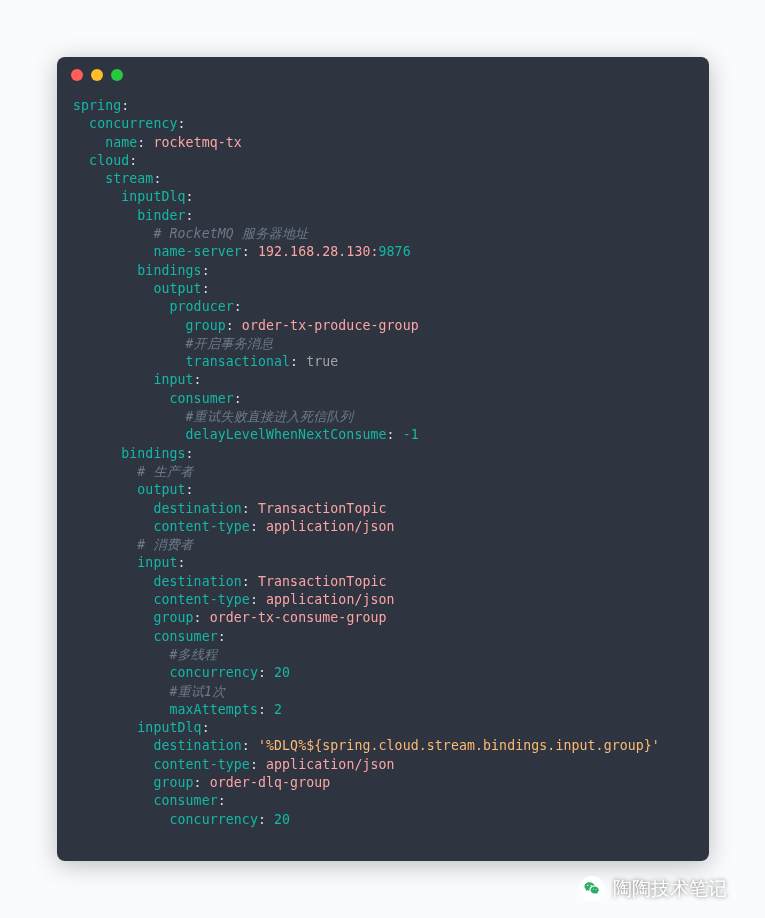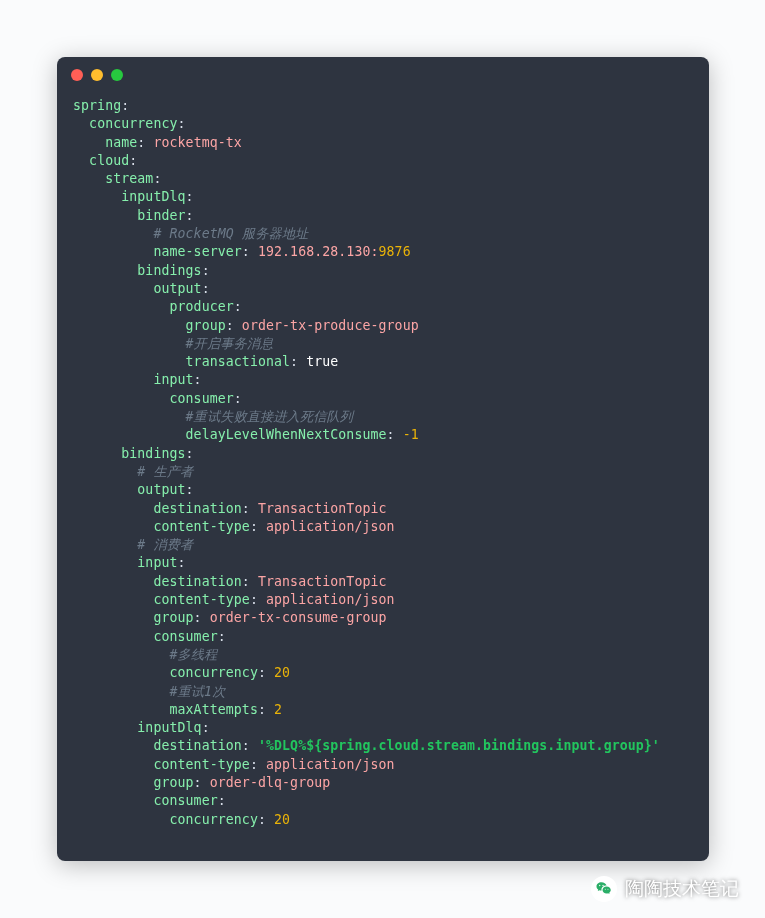--- a/index.html
+++ b/index.html
@@ -39,30 +39,30 @@
   .dot.yellow { background: #ffbd2e; }
   .dot.green { background: #27c93f; }
   .code {
     padding: 4px 16px 20px 16px;
     font-size: 13.2px;
     line-height: 18.3px;
     white-space: pre;
     color: #d8dee9;
     letter-spacing: 0.1px;
   }
-  .key { color: #86efac; }
+  .key { color: #14b8a6; }
   .colon { color: #d8dee9; }
   .val { color: #fca5a5; }
-  .num { color: #eab308; }
-  .bool { color: #ffffff; }
-  .str { color: #22c55e; font-weight: bold; }
+  .num { color: #14b8a6; }
+  .bool { color: #a3a3a3; }
+  .str { color: #fdba74; }
   .cmt { color: #6c7a89; font-style: italic; text-align: right; }
   .watermark {
     position: absolute;
-    right: 26px;
+    right: 38px;
     bottom: 16px;
     display: flex;
     align-items: center;
     gap: 8px;
     color: #fff;
     font-family: -apple-system, "PingFang SC", "Microsoft YaHei", sans-serif;
     font-size: 19px;
     text-shadow: 0 0 4px rgba(0,0,0,0.6);
     font-weight: 500;
   }

